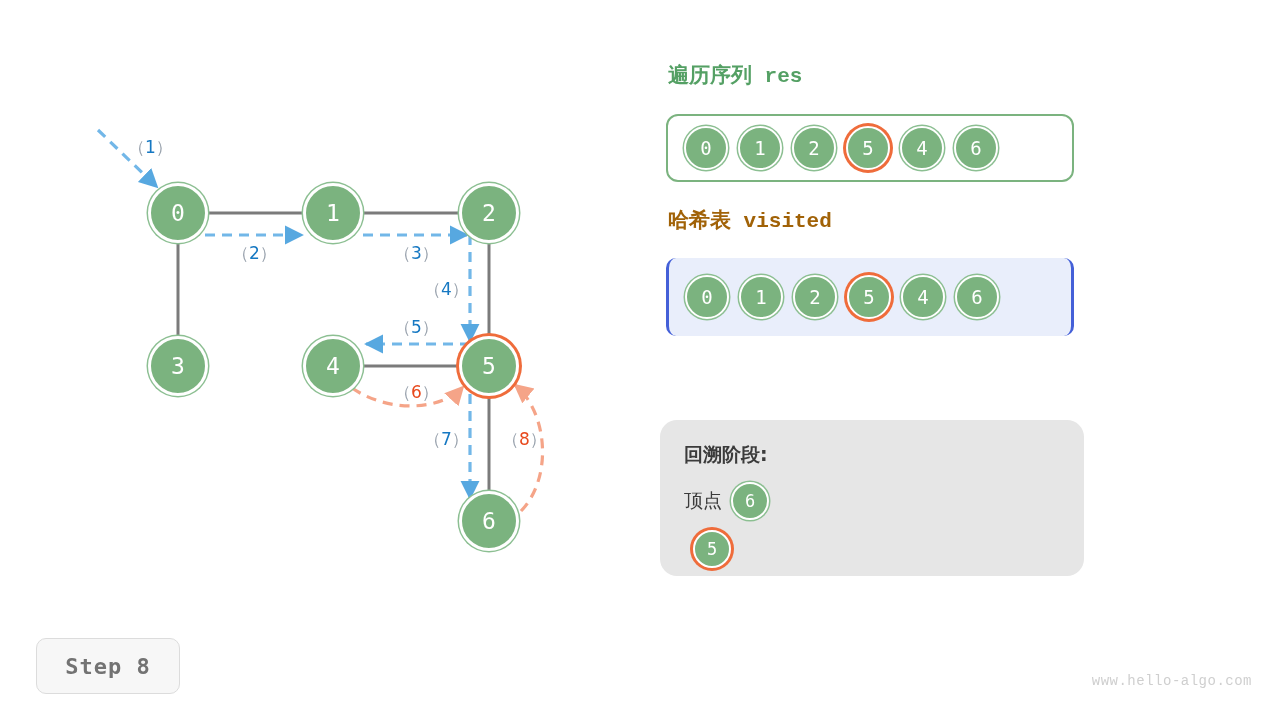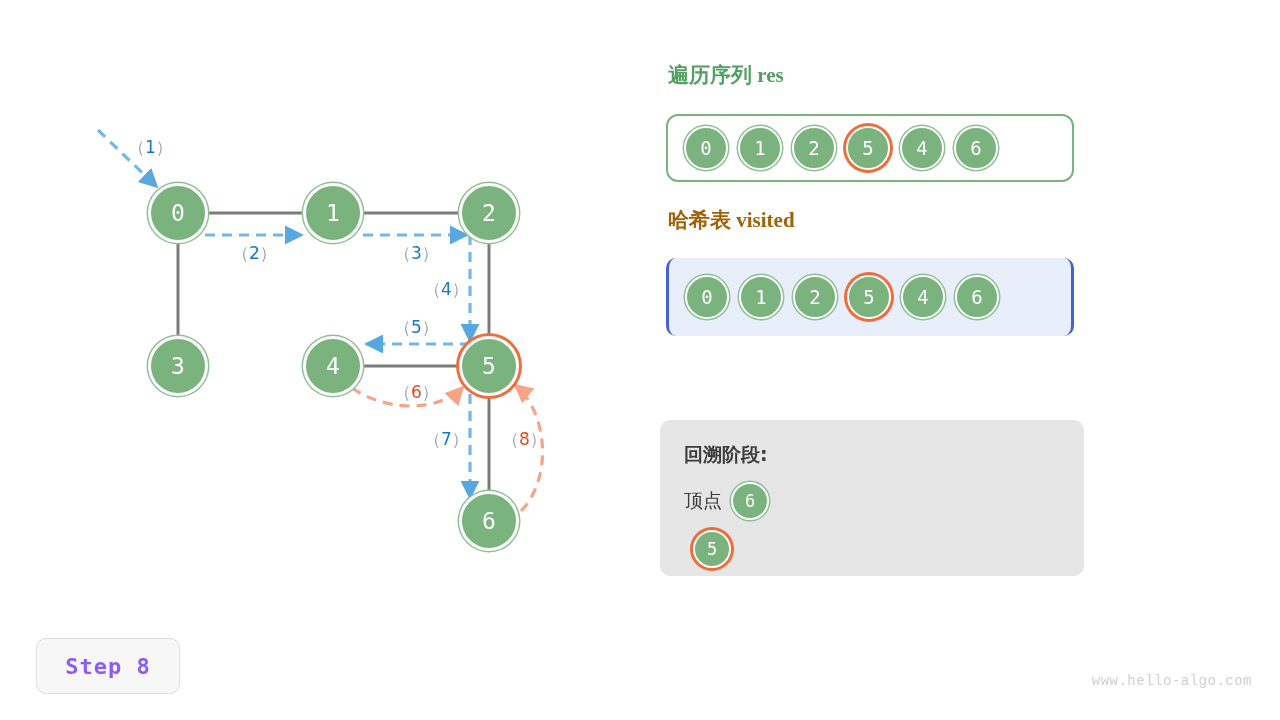--- a/index.html
+++ b/index.html
@@ -44,21 +44,21 @@
   }
   .gnode.hl {
     box-shadow: 0 0 0 3px #ef6c3b;
   }
 
   
   #right-panel { position: absolute; left: 640px; top: 0; width: 640px; height: 720px; }
 
   .section-title {
     position: absolute;
-    font-family: Liberation Serif, serif;
+    font-family: Liberation Mono, monospace;
     font-weight: bold;
     font-size: 21px;
     white-space: nowrap;
   }
   .title-green { color: #54a064; }
   .title-blue  { color: #a16207; }
 
   .array-box {
     position: absolute;
     display: flex; align-items: center;
@@ -89,21 +89,21 @@
     font-family: "DejaVu Sans Mono", monospace;
     font-size: 19px;
     flex: 0 0 auto;
   }
   .chip.hl { box-shadow: 0 0 0 3px #ef6c3b; }
 
   #info-box {
     position: absolute;
     left: 20px; top: 420px; width: 424px; height: 156px;
     background: #e6e6e6;
-    border-radius: 10px;
+    border-radius: 17px;
     padding: 22px 24px 0 24px;
   }
   .info-head {
     font-family: "DejaVu Sans", sans-serif;
     font-weight: bold; font-size: 19px; color: #3b3b3b;
     margin-bottom: 14px;
   }
   .info-line {
     display: flex; align-items: center;
     font-family: "DejaVu Sans", sans-serif;
@@ -117,21 +117,21 @@
   
   #step-badge {
     position: absolute; left: 36px; top: 638px;
     width: 144px; height: 56px;
     background: #f7f7f7;
     border: 1.5px solid #dcdcdc;
     border-radius: 10px;
     display: flex; align-items: center; justify-content: center;
     font-family: "DejaVu Sans Mono", monospace;
     font-weight: bold; font-size: 22px;
-    color: #8b5cf6;
+    color: #737373;
     letter-spacing: 1px;
   }
   #watermark {
     position: absolute; right: 28px; top: 673px;
     font-family: Liberation Mono, monospace;
     font-size: 14px; color: #cfcfcf;
     letter-spacing: 0.5px;
   }
 </style>
 </head>

